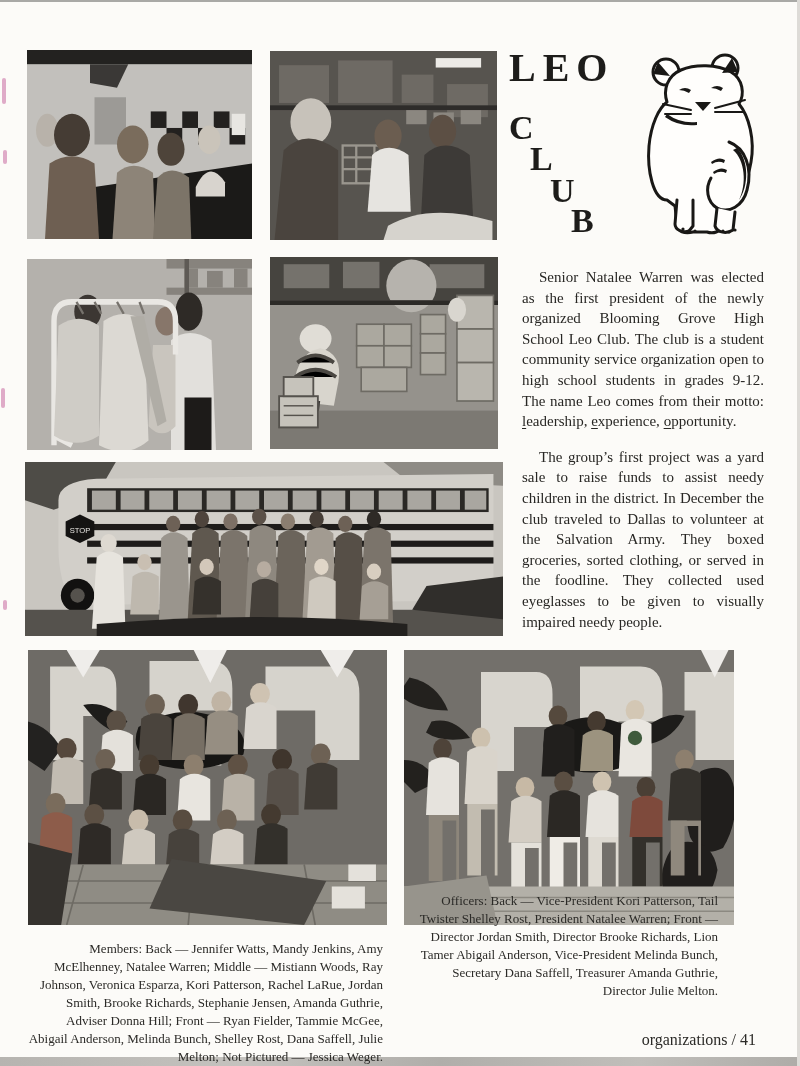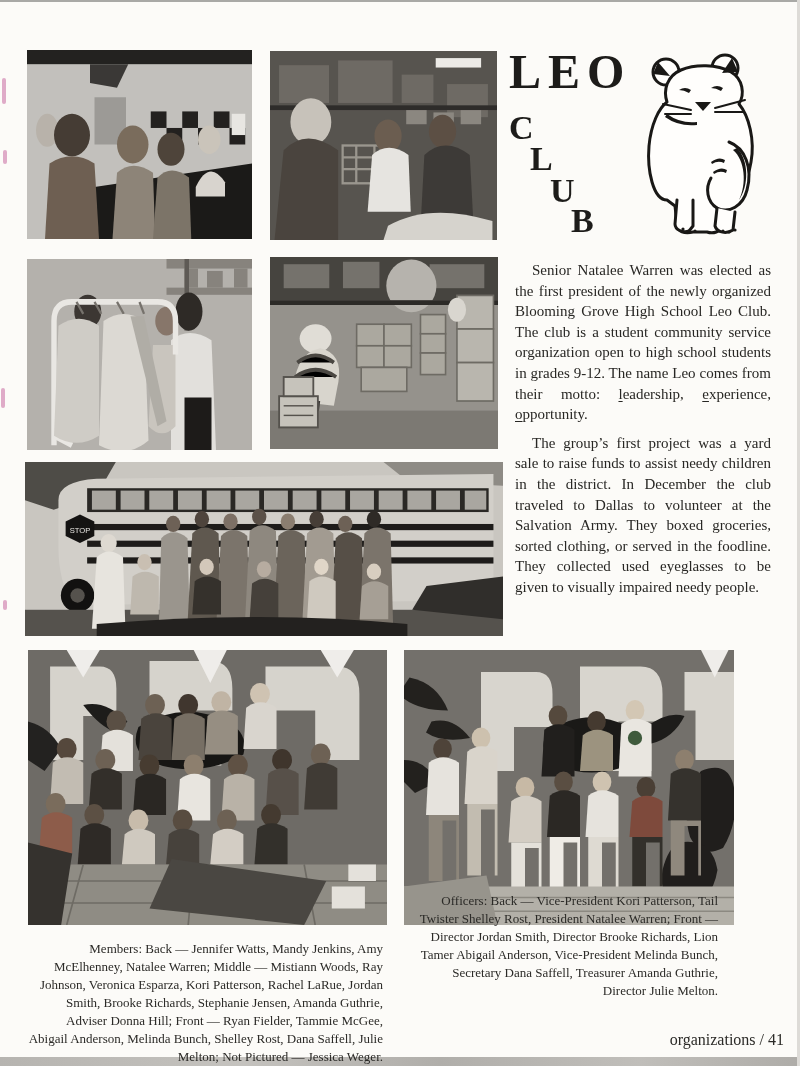--- a/index.html
+++ b/index.html
@@ -15,37 +15,37 @@
   .photo{position:absolute;overflow:hidden;background:#4d7c0f;text-align:center;}
   .photo svg{display:block;width:100%;height:100%;}
   #photo-kitchen{left:27px;top:50px;width:225px;height:189px;}
   #photo-warehouse-cart{left:270px;top:51px;width:227px;height:189px;}
   #photo-clothing-rack{left:27px;top:259px;width:225px;height:191px;}
   #photo-warehouse-boxes{left:270px;top:257px;width:228px;height:192px;}
   #photo-bus{left:25px;top:462px;width:478px;height:174px;}
   #photo-members{left:28px;top:650px;width:359px;height:275px;}
   #photo-officers{left:404px;top:650px;width:330px;height:275px;}
   
-  .leo-title{position:absolute;left:509px;top:44px;font-weight:bold;font-size:48px;
+  .leo-title{position:absolute;left:509px;top:44px;font-weight:bold;font-size:40px;
         letter-spacing:7px;color:#1d1c1a;}
   .club-letter{position:absolute;font-weight:bold;font-size:34px;color:#1d1c1a;line-height:1;}
   #cl-c{left:509px;top:111px;} #cl-l{left:530px;top:142px;}
   #cl-u{left:550px;top:174px;} #cl-b{left:571px;top:204px;}
   .cub{position:absolute;left:633px;top:50px;width:140px;height:192px;}
   .cub svg{width:100%;height:100%;display:block;}
   
   .article{position:absolute;left:507px;top:252px;width:272px;font-size:15px;
         line-height:20.6px;text-align:justify;color:#282724;}
-  .article p{margin:8px;text-indent:17px;}
+  .article p{margin:15px;text-indent:17px;}
   .u{text-decoration:underline;text-underline-offset:2px;}
   
   .caption{position:absolute;font-size:13px;line-height:18px;color:#2b2a27;text-align:right;}
   #cap-members{left:27px;top:940px;width:356px;}
   #cap-officers{left:406px;top:892px;width:312px;}
-  .footer{position:absolute;top:1031px;right:16px;font-size:16px;color:#2b2a27;}
+  .footer{position:absolute;top:1031px;right:44px;font-size:16px;color:#2b2a27;}
 </style>
 </head>
 <body>
 
 <div class="page">
 
   <div class="edge-top"></div>
   <div class="edge-bottom"></div>
   <div class="edge-right"></div>
   <div class="pink-mark" style="left:2px;top:78px;height:26px;"></div>

